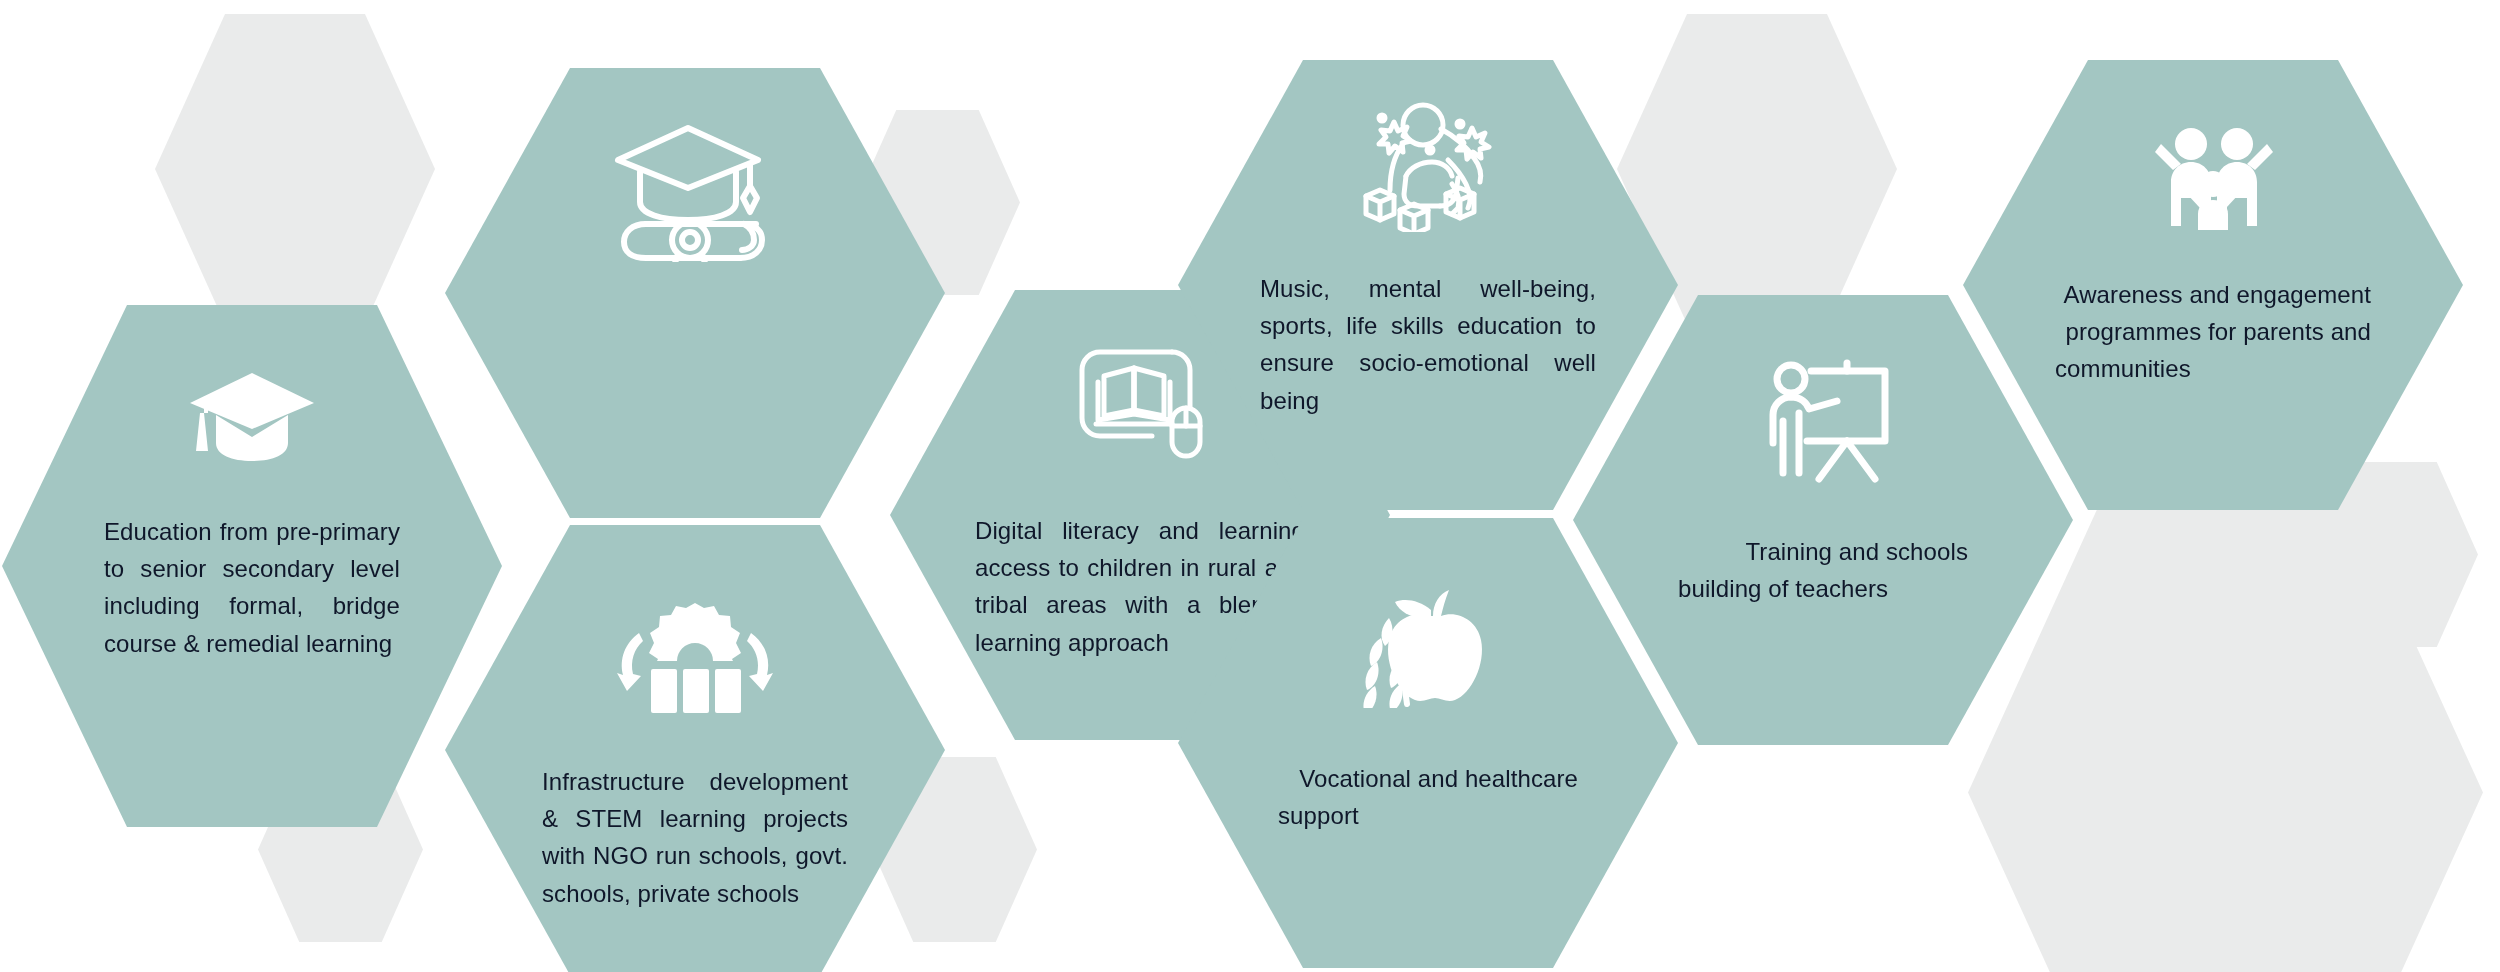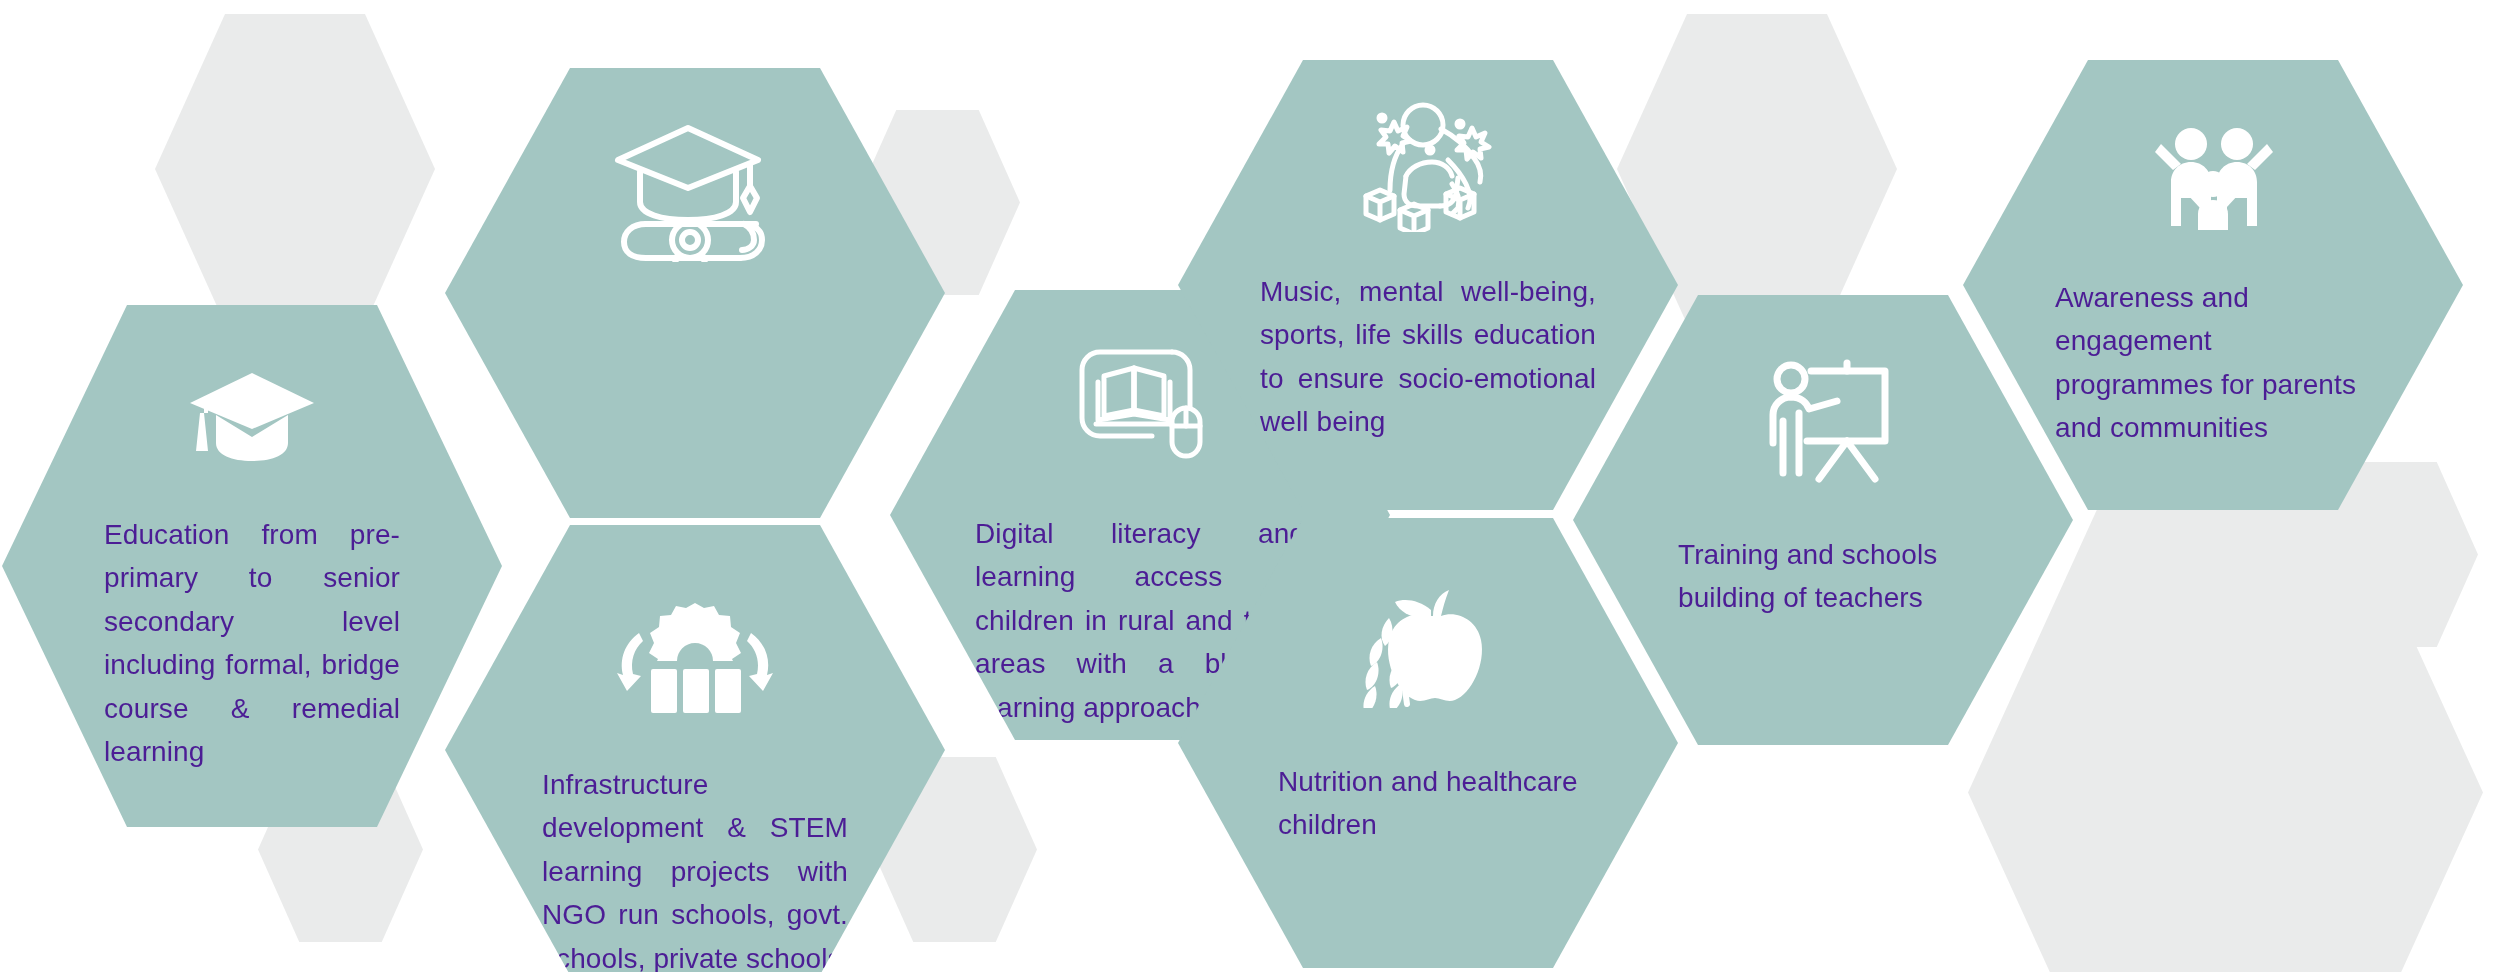--- a/index.html
+++ b/index.html
@@ -33,30 +33,30 @@
     flex-direction:column;
     align-items:center;
     box-sizing:border-box;
   }
   .hex-icon{
     display:block;
     line-height:0;
     margin:0 auto;
   }
   .hex-text{
-    color:#4c1d95;
-    font-size:28px;
+    color:#0f172a;
+    font-size:24px;
     line-height:1.55;
     text-align:justify;
     text-align-last:left;
     -moz-text-align-last:left;
     letter-spacing:.1px;
     box-sizing:border-box;
   }
-  .hex-text.nojust{ text-align:left; }
+  .hex-text.nojust{ text-align:right; }
   svg{ display:block; }
 </style>
 </head>
 <body>
 
 <div id="stage">
 
   <div class="hex grey" style="left:155px; top:14px; width:280px; height:310px;"></div>
 
   <div class="hex grey" style="left:855px; top:110px; width:165px; height:185px;"></div>
@@ -200,21 +200,21 @@
           <path d="M44 118 L38 74" stroke="#ffffff" stroke-width="6" stroke-linecap="round"></path>
           <path d="M26 32 C18 40 16 52 22 60 C30 54 32 42 26 32 Z"></path>
           <path d="M18 52 C8 58 4 70 8 80 C18 76 22 62 18 52 Z"></path>
           <path d="M40 50 C30 56 26 68 30 78 C40 74 44 60 40 50 Z"></path>
           <path d="M14 76 C4 82 0 94 4 104 C14 100 18 86 14 76 Z"></path>
           <path d="M38 74 C28 80 24 92 28 102 C38 98 42 84 38 74 Z"></path>
           <path d="M12 100 C2 106 -2 118 2 128 C12 124 16 110 12 100 Z"></path>
           <path d="M38 98 C28 104 24 116 28 126 C38 122 42 108 38 98 Z"></path>
         </svg>
       </span>
-      <div class="hex-text nojust" style="width:300px; margin-top:52px;">Nutrition and healthcare children</div>
+      <div class="hex-text nojust" style="width:300px; margin-top:52px;">Vocational and healthcare support</div>
     </div>
   </div>
 
   <div class="hex teal" style="left:1573px; top:295px; width:500px; height:450px;">
     <div class="hex-inner" style="top:62px;">
       <span class="hex-icon">
         <svg width="140" height="126" viewBox="0 0 140 126" fill="none" stroke="#ffffff" stroke-width="7" stroke-linejoin="round" stroke-linecap="round" aria-hidden="true">
 
           <path d="M58 14 L132 14 L132 84 L54 84"></path>
           <path d="M94 6 L94 14"></path>

